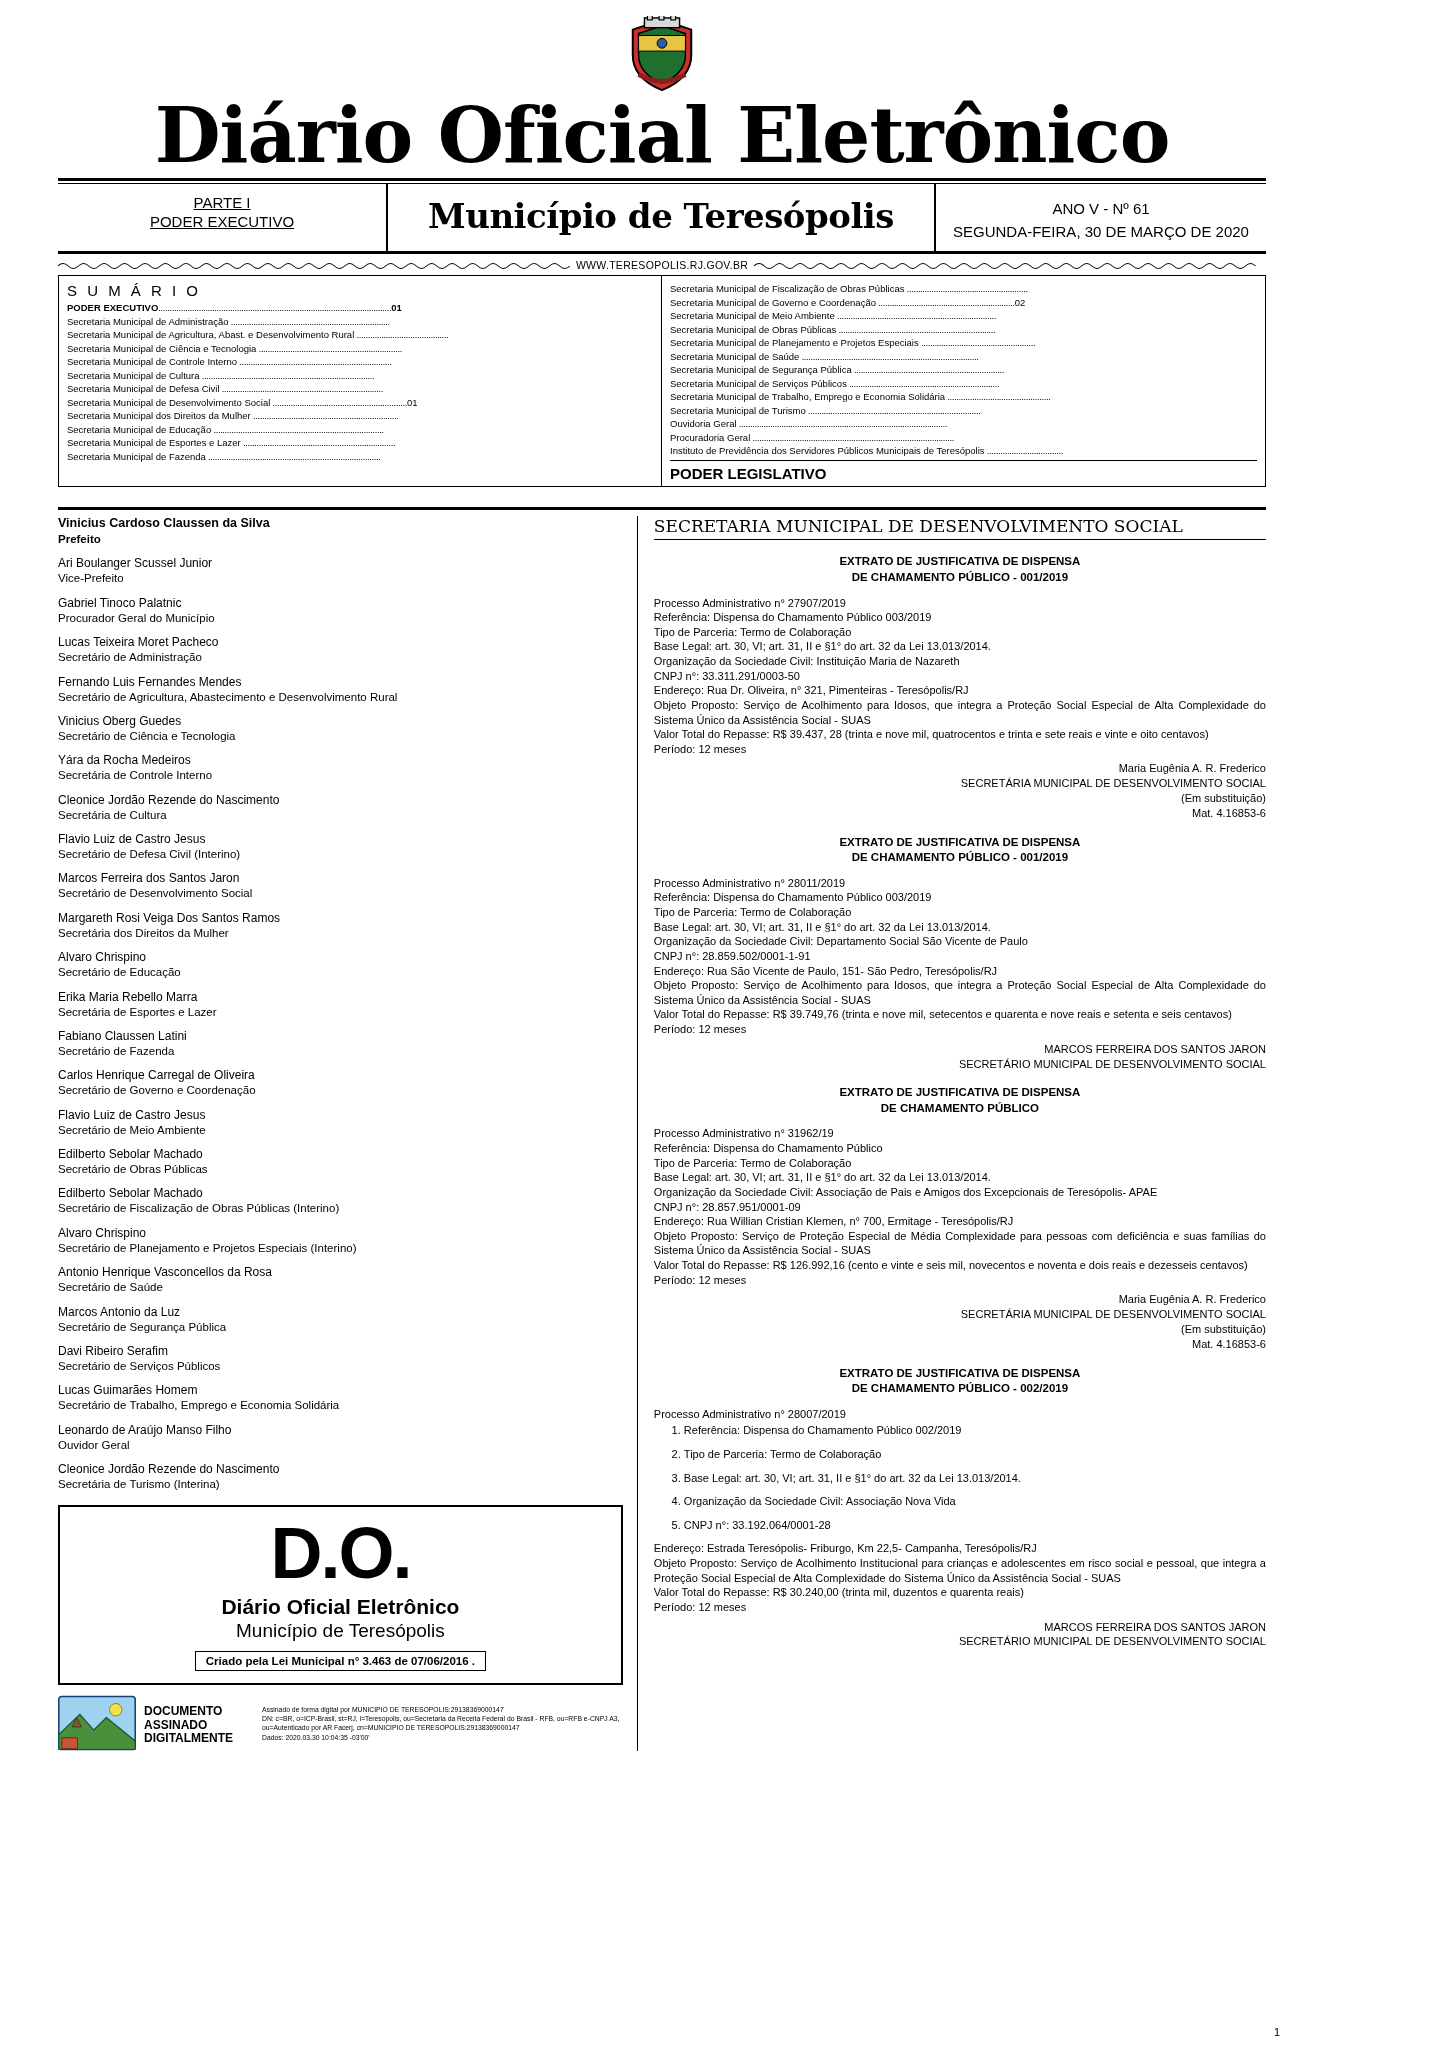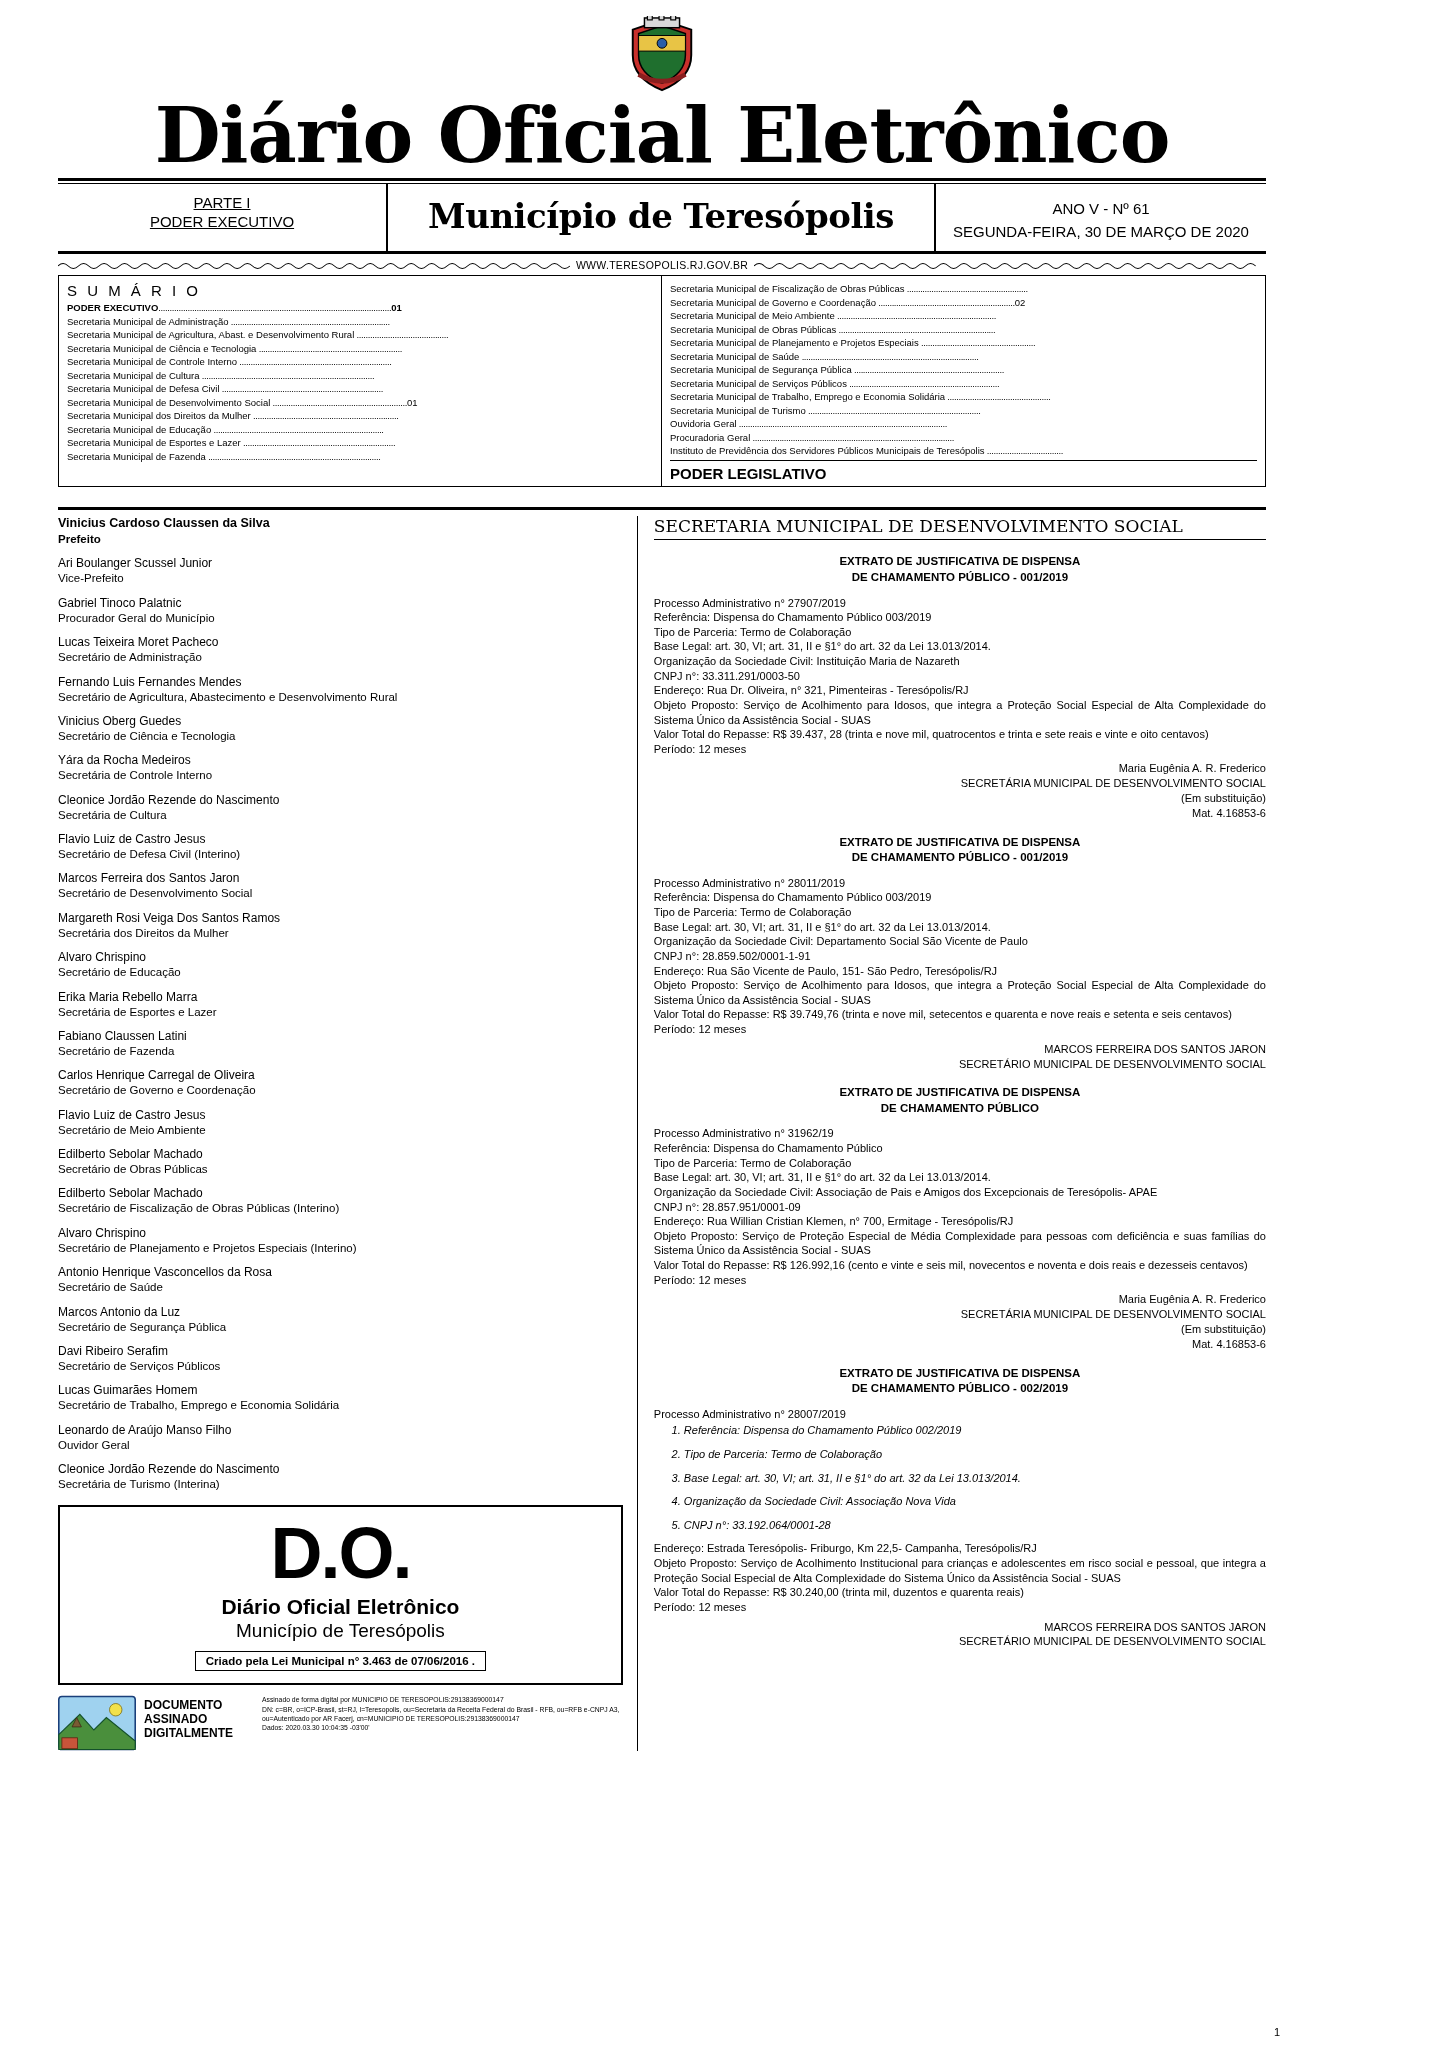--- a/index.html
+++ b/index.html
@@ -126,21 +126,21 @@
   .do-sub2 { font-size:19px; margin-top:1px; }
   .do-law {
     display:inline-block;
     border:1px solid #000;
     font-size:11.5px;
     font-weight:bold;
     padding:3px 10px;
     margin-top:9px;
   }
 
-  .sig-row { display:flex; align-items:flex-start; gap:8px; margin-top:10px; }
+  .sig-row { display:flex; align-items:center; gap:8px; margin-top:10px; }
   .sig-logo { width:78px; height:56px; flex:none; }
   .sig-stamp { font-size:12px; font-weight:bold; line-height:1.15; padding-top:4px; width:110px; }
   .sig-text { font-size:6.8px; line-height:1.35; flex:1; }
 
   
   .sec-title {
     font-family:"DejaVu Serif", serif;
     font-size:17px;
     border-bottom:1px solid #000;
     padding-bottom:3px;
@@ -163,21 +163,20 @@
     text-align:right;
     font-size:11px;
     line-height:1.35;
     margin-top:5px;
   }
   ol.items {
     margin:2px 0 4px 0;
     padding-left:30px;
     font-size:11px;
     line-height:1.33;
-    font-style:italic;
   }
   ol.items li { margin-bottom:9px; }
 
   .page-num {
     position:absolute;
     right:44px;
     bottom:10px;
     font-size:11px;
   }
 </style>

